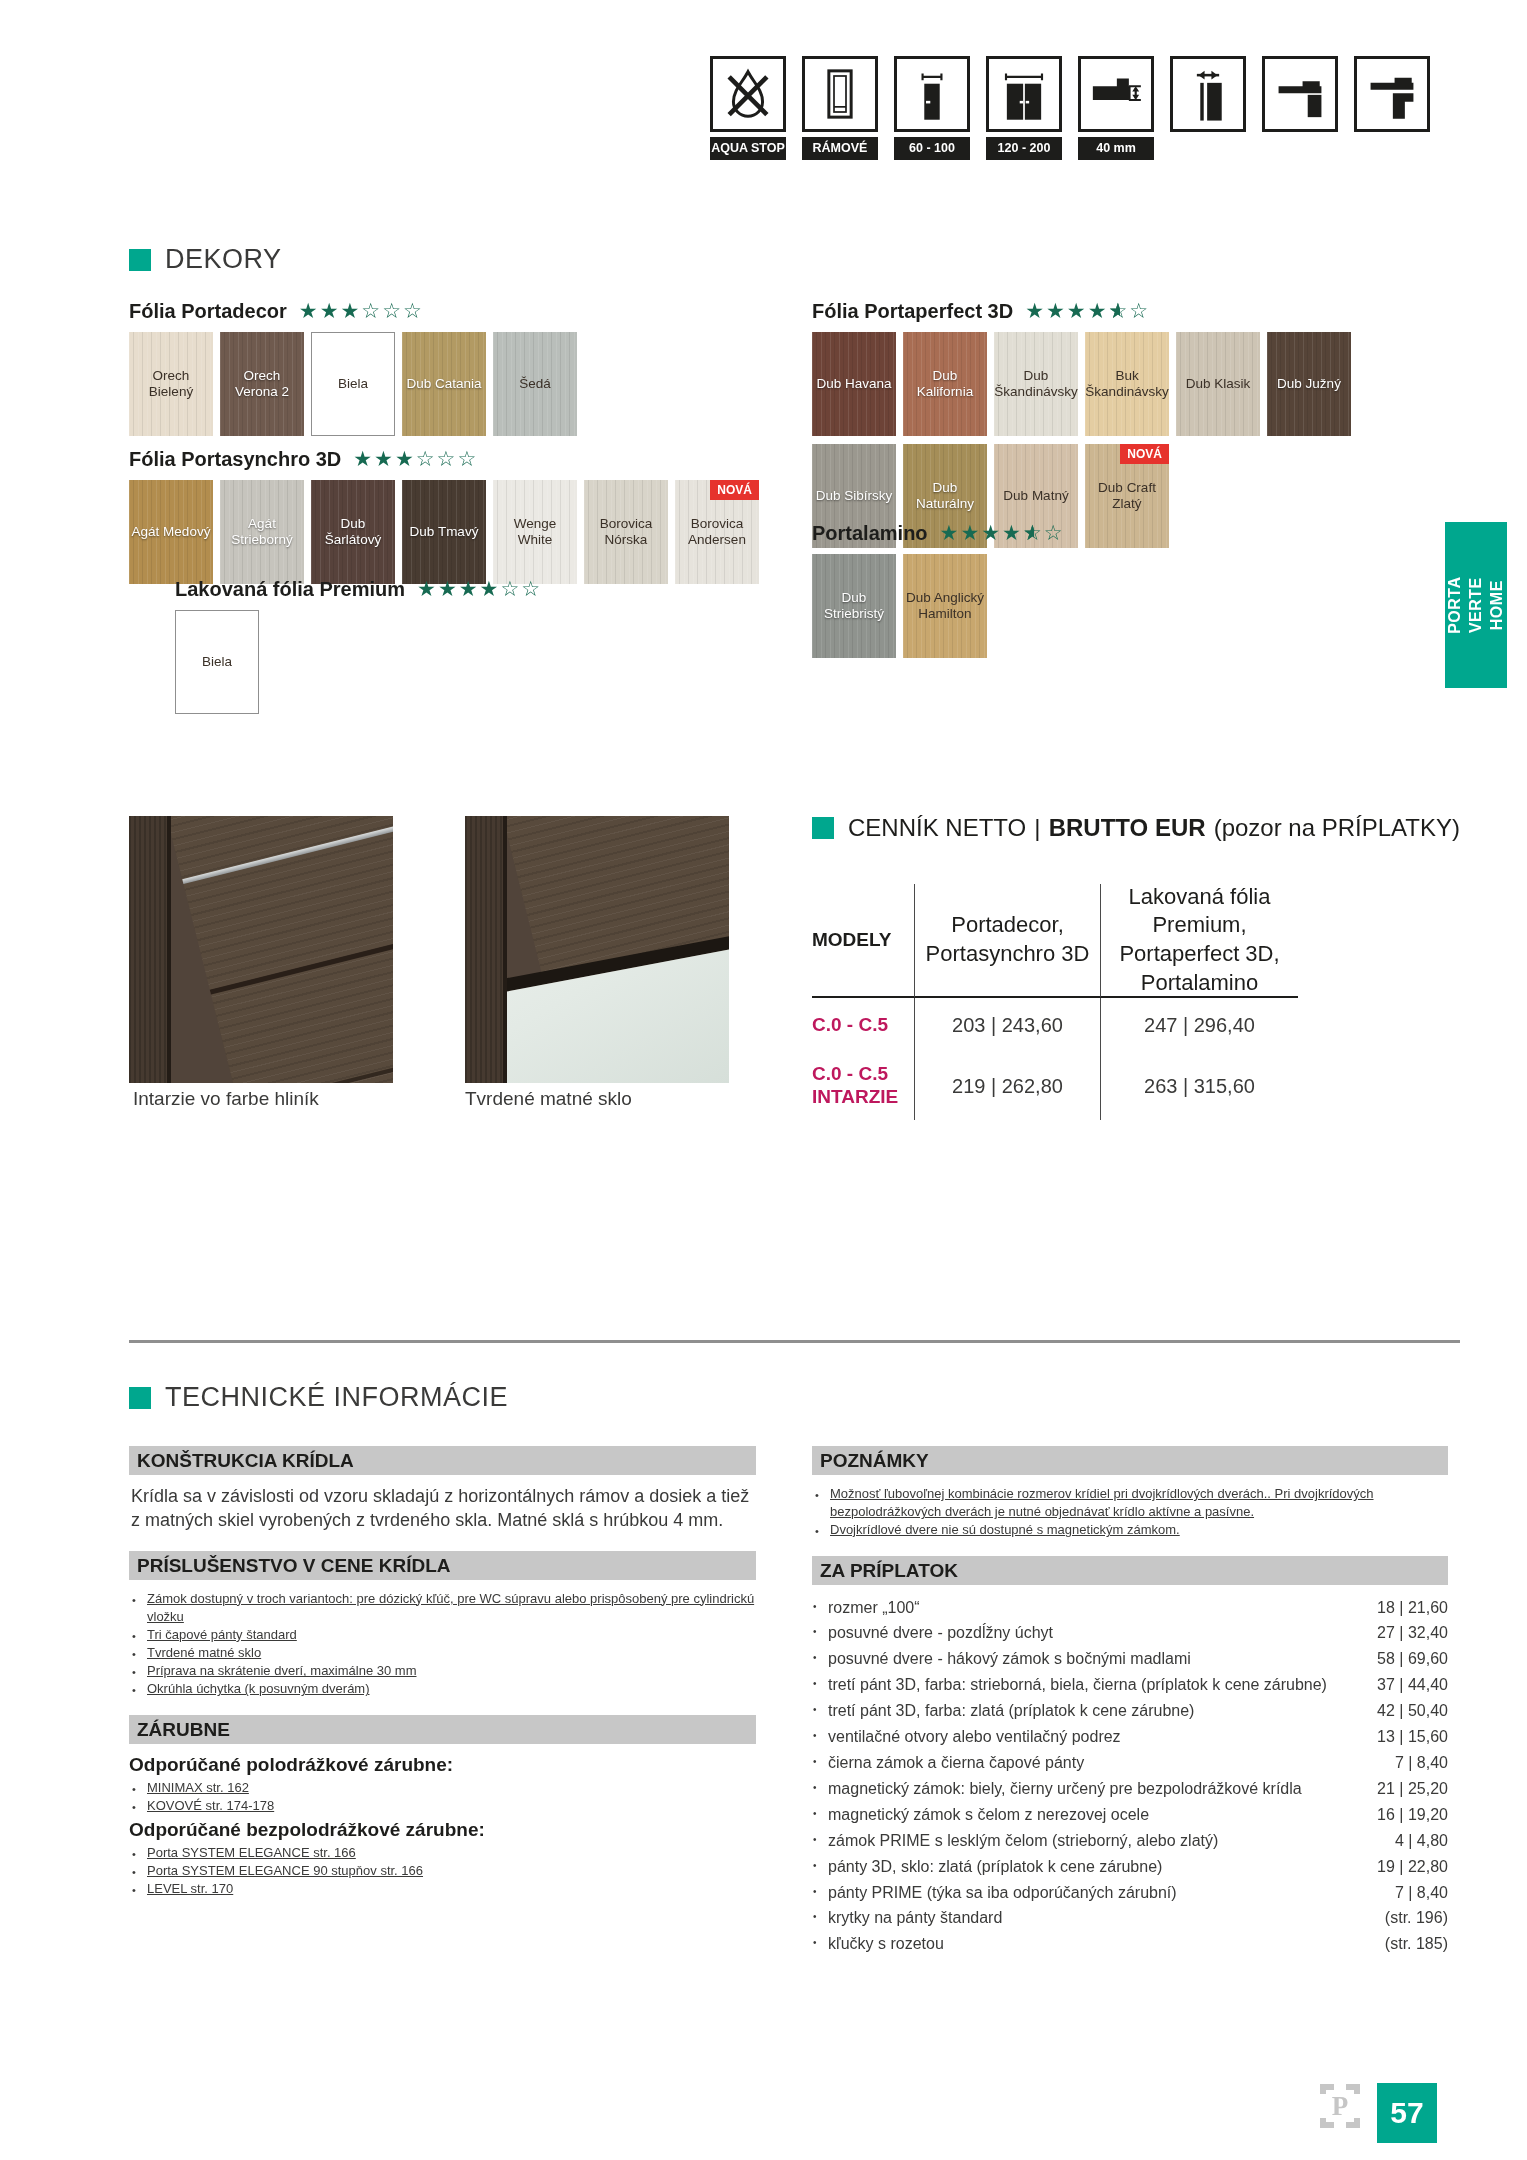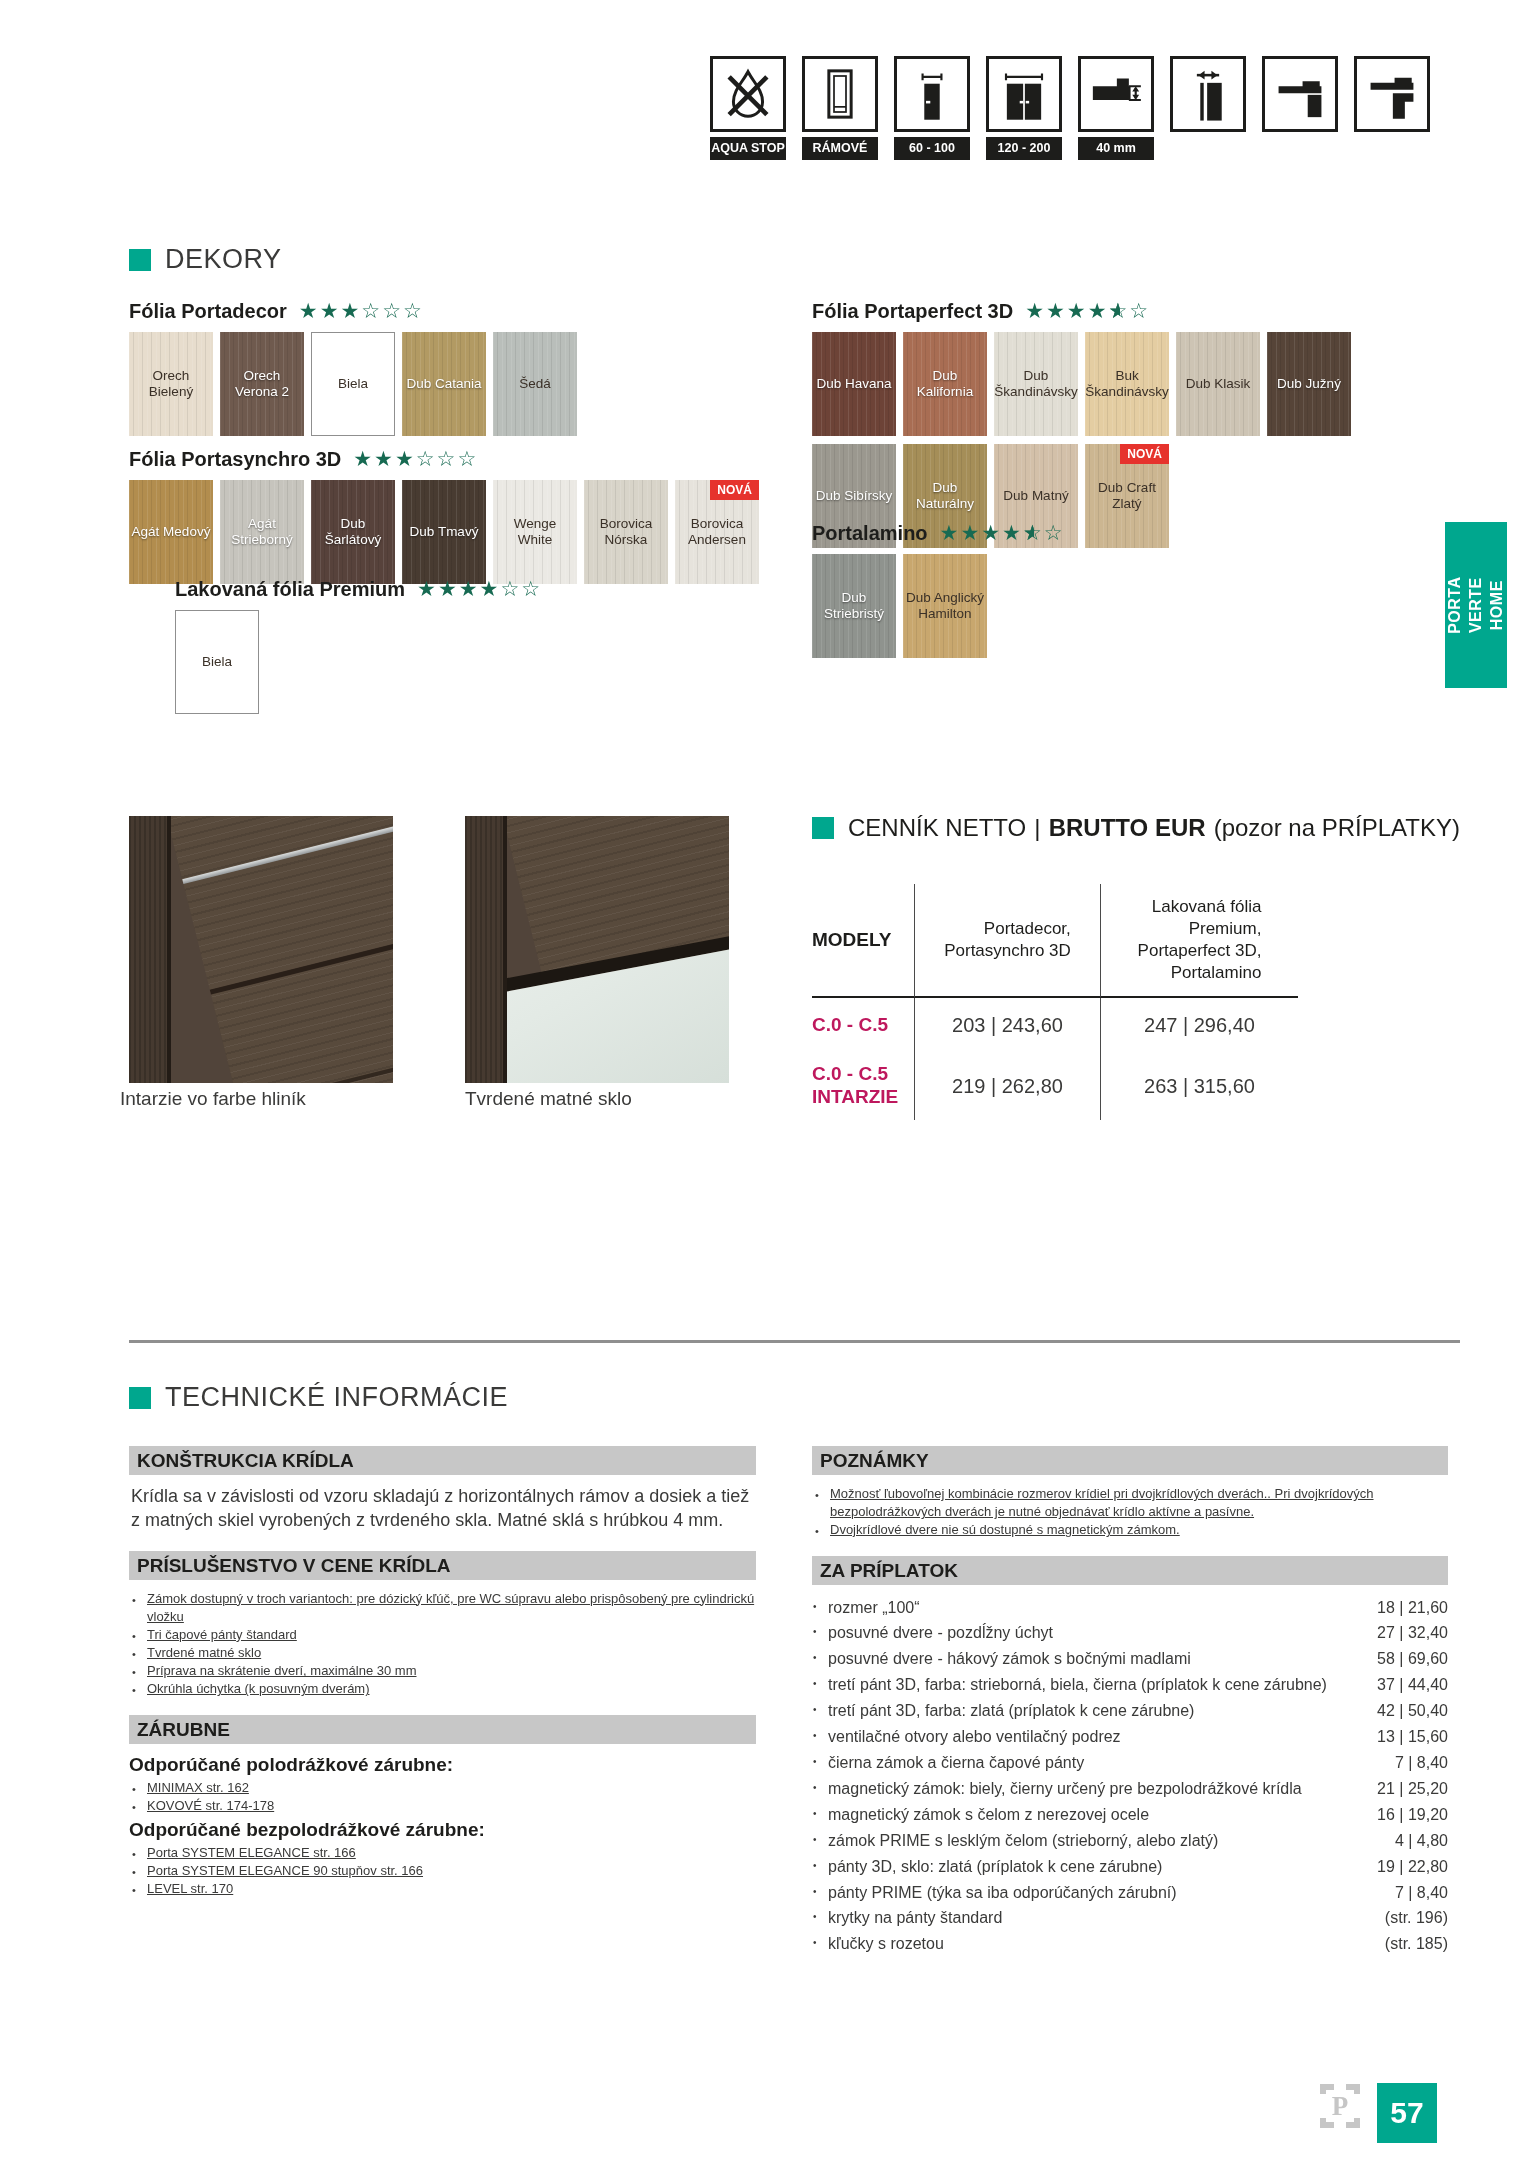--- a/index.html
+++ b/index.html
@@ -59,27 +59,27 @@
   .seamB{position:absolute;left:0;right:0;top:330px;height:4px;background:rgba(30,22,15,.65);}
   .stile{position:absolute;left:0;top:0;width:38px;height:100%;z-index:3;background-color:#463a30;
          background-image:repeating-linear-gradient(90deg, rgba(0,0,0,.18) 0 2px, transparent 2px 5px);
          border-right:4px solid #231c16;box-sizing:content-box;}
   .glass-edge{position:absolute;left:38px;right:0;top:0;bottom:0;z-index:1;background:#1c1712;
          clip-path:polygon(0 61%, 100% 45%, 100% 50%, 0 66%);}
   .glass{position:absolute;left:38px;right:0;top:0;bottom:0;z-index:2;
          background:linear-gradient(150deg,#f0f4f0 0%,#e3eae5 55%,#d6dfd9 100%);
          clip-path:polygon(0 66%, 100% 50%, 100% 100%, 0 100%);}
   .caption{position:absolute;top:1088px;font-size:19px;color:#3a3a39;}
-  .cap1{left:120px;} .cap2{left:465px;}
+  .cap1{left:133px;} .cap2{left:465px;}
 
   
   .price-table{position:absolute;left:812px;top:884px;width:486px;}
   .pt-grid{display:grid;grid-template-columns:102px 186px 198px;}
-  .pt-h{height:112px;display:flex;align-items:center;justify-content:center;text-align:right;
-        font-size:17px;color:#1d1d1b;white-space:pre-line;line-height:1.3;border-bottom:2px solid #1d1d1b;}
+  .pt-h{height:112px;display:flex;align-items:center;justify-content:center;text-align:center;
+        font-size:22px;color:#1d1d1b;white-space:pre-line;line-height:1.3;border-bottom:2px solid #1d1d1b;}
   .pt-h.c1{justify-content:flex-start;font-weight:bold;font-size:19px;text-align:left;}
   .pt-c{display:flex;align-items:center;justify-content:center;font-size:20px;color:#3a3a39;}
   .pt-c.r1{height:54px;} .pt-c.r2{height:68px;}
   .pt-c.c1{justify-content:flex-start;font-weight:bold;font-size:19px;color:#be185d;
            white-space:pre-line;line-height:1.2;text-align:left;}
   .pt-h.c2,.pt-h.c3,.pt-c.c2,.pt-c.c3{border-left:1px solid #4a4a4a;}
 
   
   .divider{position:absolute;left:129px;top:1340px;width:1331px;height:3px;background:#8f8f8f;}
 

